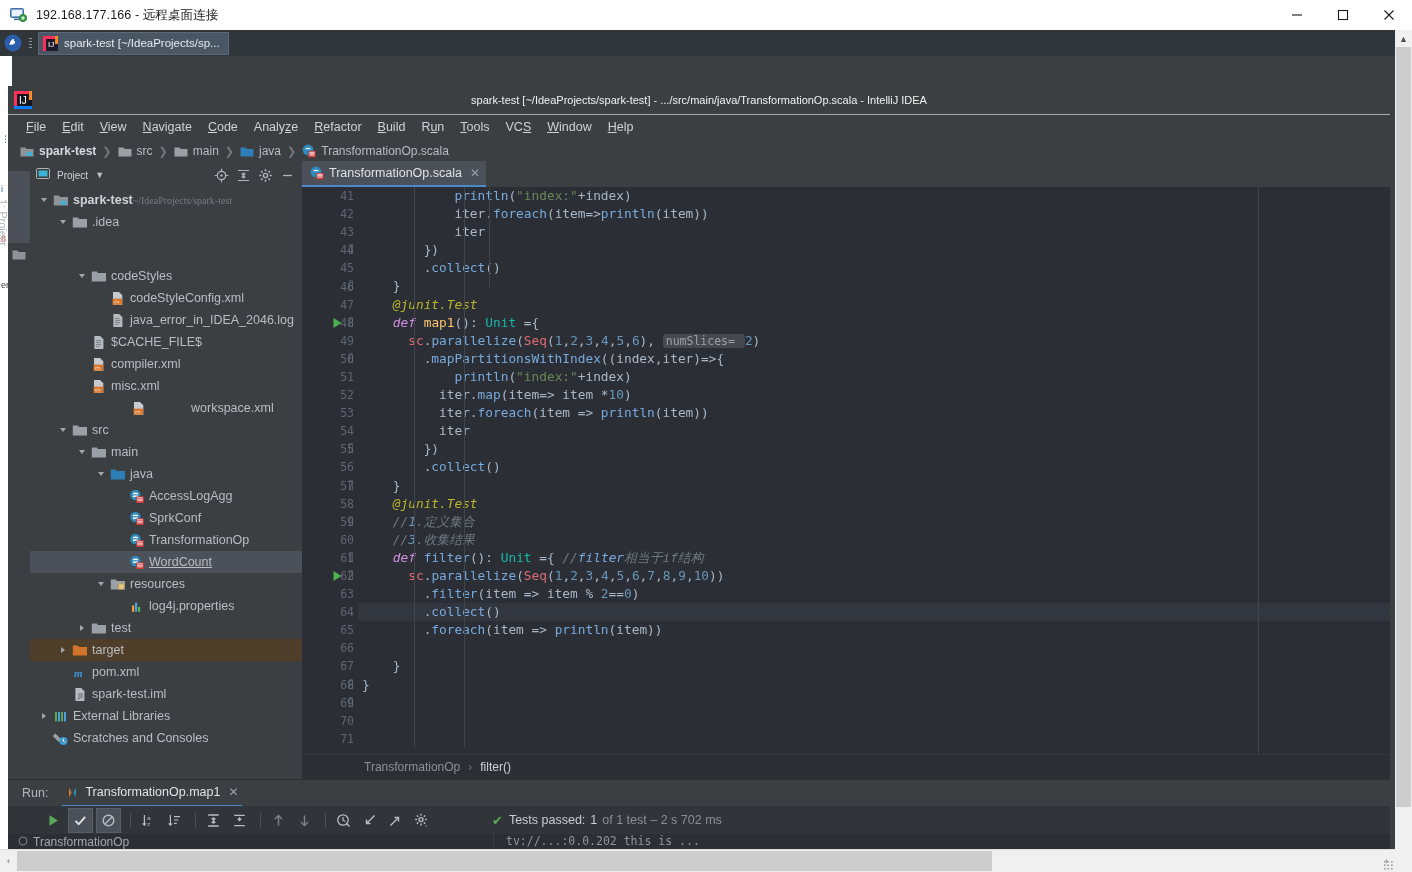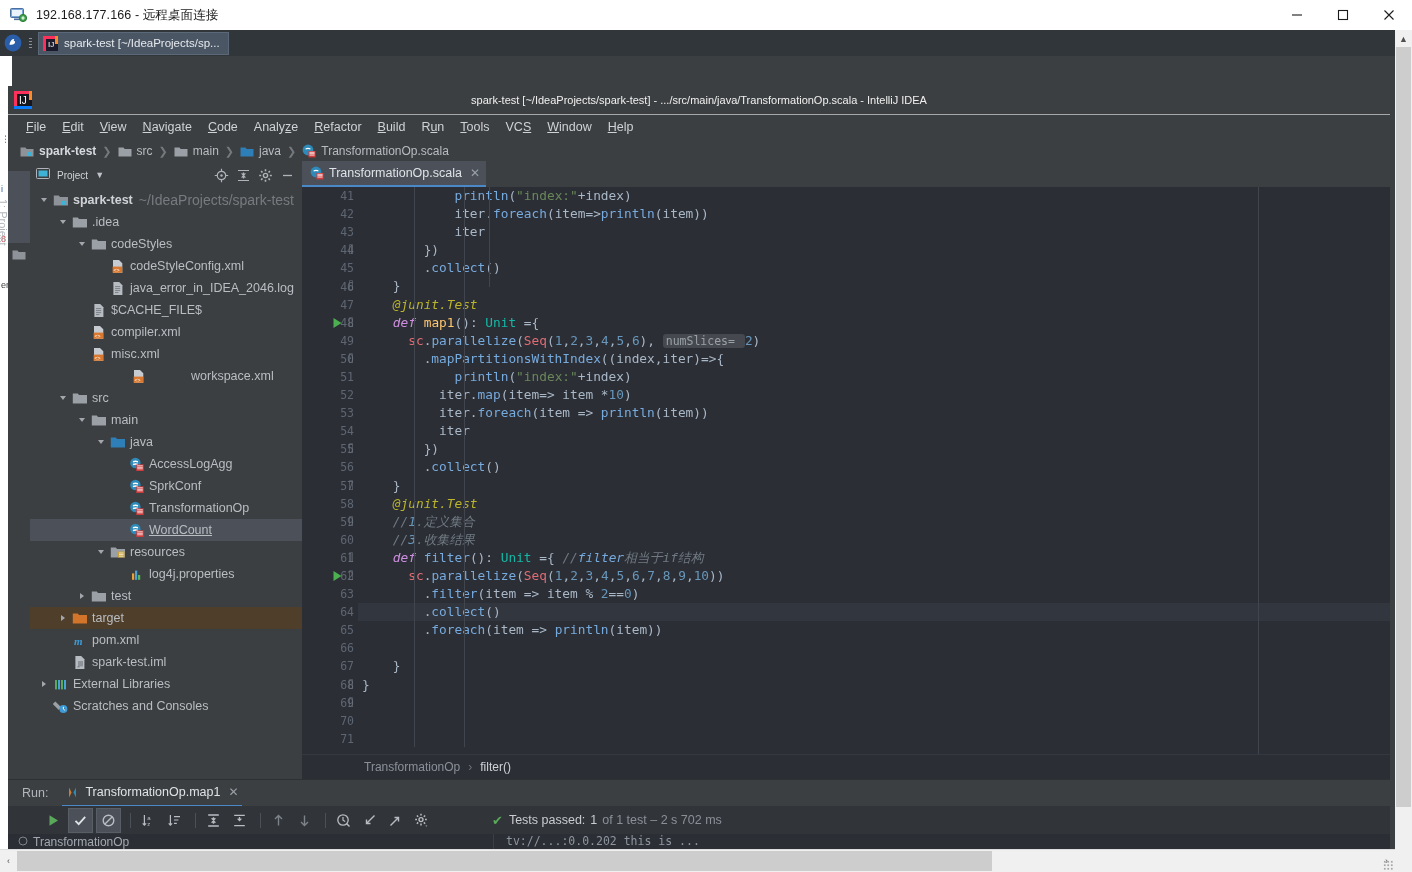--- a/index.html
+++ b/index.html
@@ -82,21 +82,21 @@
   #project-tw-header .hdr-actions{margin-left:auto;display:flex;align-items:center;gap:0px;padding-right:4px;}
   #project-tw-header .hdr-actions .act{width:22px;height:22px;display:flex;align-items:center;justify-content:center;}
   #project-tree{flex:1;background:#3c3f41;overflow:hidden;padding-top:2px;}
   .trow{height:22px;display:flex;align-items:center;font-size:12.5px;color:#babdc2;white-space:nowrap;}
   .trow.sel{background:#4b5059;}
   .trow.sel-amber{background:#4e3e2a;}
   .trow .tw{width:16px;height:16px;display:flex;align-items:center;justify-content:center;flex:0 0 auto;}
   .trow .ticon{width:17px;height:16px;display:flex;align-items:center;justify-content:center;margin-right:4px;flex:0 0 auto;}
   .trow .tlabel{color:#babdc2;}
   .trow .tlabel.bold{font-weight:bold;color:#cfd2d6;}
-  .trow .tsub{color:#777b80;margin-left:6px;font-size:14px;}
+  .trow .tsub{color:#777b80;margin-left:0;font-size:10px;font-family:Liberation Serif, serif;}
   .tri{width:0;height:0;border-left:4.5px solid #a3a7ad;border-top:3.5px solid transparent;border-bottom:3.5px solid transparent;}
   .tri.down{border-left:3.5px solid transparent;border-right:3.5px solid transparent;border-top:4.5px solid #a3a7ad;border-bottom:0;}
 
   
   #editor-col{flex:1;display:flex;flex-direction:column;min-width:0;background:#2b2e35;}
   #tabs-bar{height:24px;background:#3c3f41;display:flex;align-items:flex-end;}
   .etab{height:24px;display:flex;align-items:center;padding:0 6px 0 8px;background:#4b5059;
      border-bottom:2px solid #4a88c7;font-size:12.5px;color:#dfe2e6;}
   .etab .tabicon{margin-right:5px;display:flex;}
   .etab .tabclose{margin-left:8px;color:#9aa0a8;font-size:12px;}
@@ -382,21 +382,21 @@
                 <span class="tw">
                   <i class="tri down"></i>
                 </span>
                 <span class="ticon">
                   <svg width="16" height="15" viewBox="0 0 16 15">
                     <path d="M0.8 2.5h5l1.2 1.5H15v8.5H0.8z" fill="#9aa0a6"></path>
                   </svg>
                 </span>
                 <span class="tlabel">.idea</span>
               </div>
-              <div class="trow" style="padding-left: 44px;">
+              <div class="trow" style="padding-left: 44px; margin-top: 32px;">
                 <span class="tw">
                   <i class="tri down"></i>
                 </span>
                 <span class="ticon">
                   <svg width="16" height="15" viewBox="0 0 16 15">
                     <path d="M0.8 2.5h5l1.2 1.5H15v8.5H0.8z" fill="#9aa0a6"></path>
                   </svg>
                 </span>
                 <span class="tlabel">codeStyles</span>
               </div>

